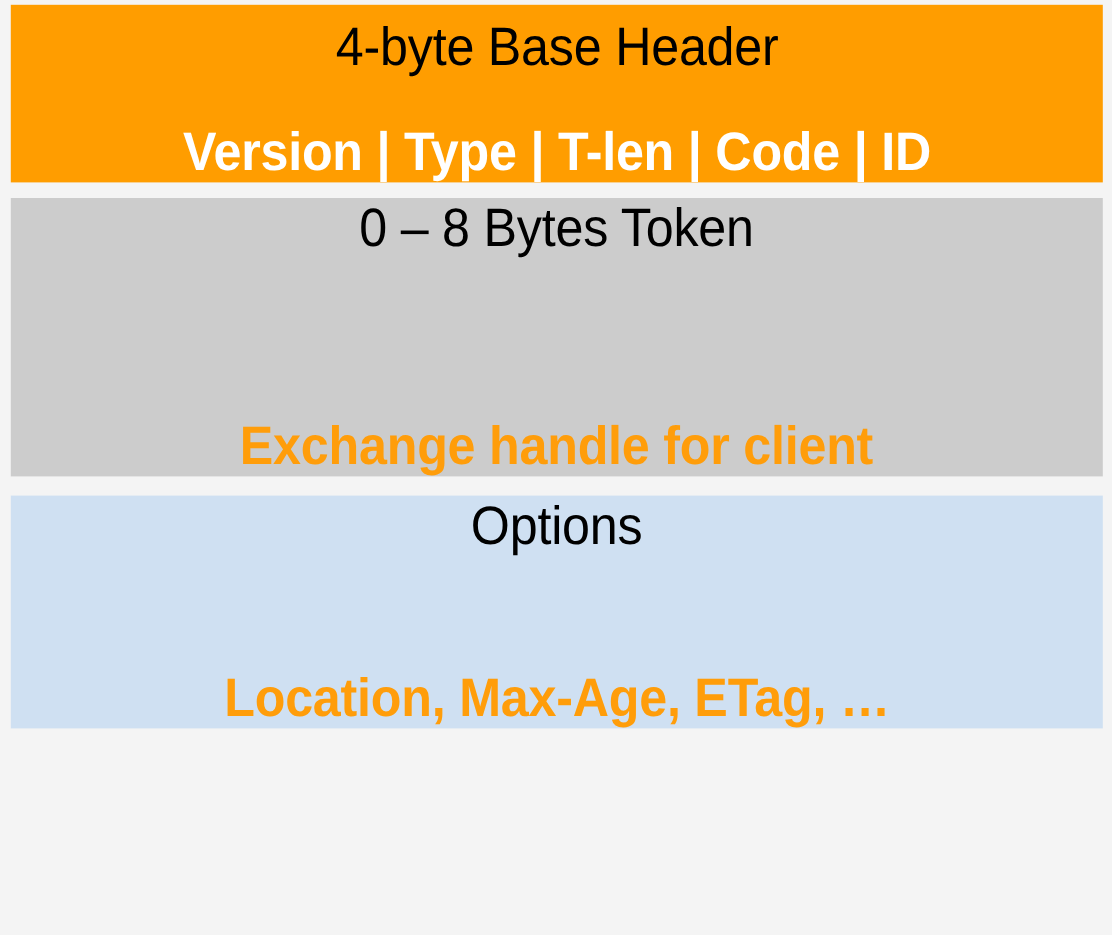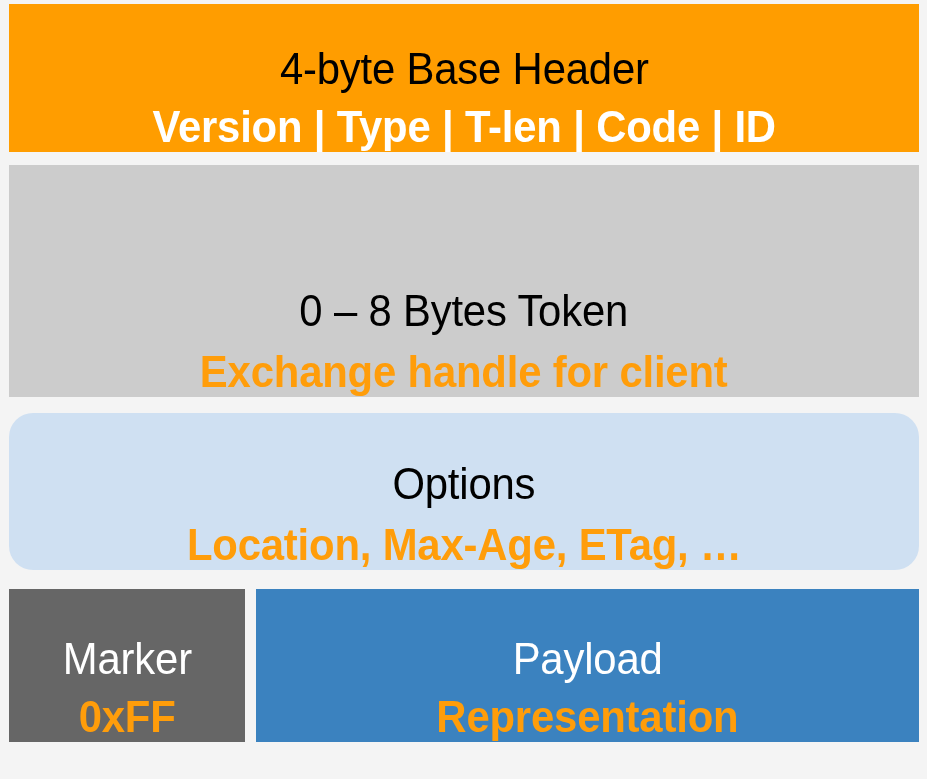--- a/index.html
+++ b/index.html
@@ -22,21 +22,21 @@
     padding: 4px 8px 0 9px;
     display: flex;
     flex-direction: column;
   }
 
   .block {
     box-sizing: border-box;
     display: flex;
     flex-direction: column;
     align-items: center;
-    justify-content: flex-end;
+    justify-content: space-between;
     text-align: center;
     overflow: hidden;
   }
 
   .line {
     display: block;
     line-height: 1.12;
     white-space: nowrap;
     letter-spacing: -0.2px;
   }
@@ -84,23 +84,22 @@
   .block-token .line-sub {
     font-size: 45px;
     color: #ff9d0a;
     margin-top: 10px;
   }
 
   .gap-2 { height: 16px; }
 
   
   .block-options {
-    height: 157px;
+    height: 194px;
     background: #cfe0f2;
-    border-radius: 24px;
   }
   .block-options .line-title {
     font-size: 45px;
     color: #000000;
   }
   .block-options .line-sub {
     font-size: 45px;
     color: #ff9d0a;
     margin-top: 10px;
   }
@@ -164,29 +163,14 @@
 
   <div class="gap-2"></div>
 
   <div class="block block-options">
     <span class="line line-title">Options</span>
     <span class="line line-sub">Location, Max-Age, ETag, …</span>
   </div>
 
   <div class="gap-3"></div>
 
-  <div class="bottom-row">
-
-    <div class="block block-marker">
-      <span class="line line-title">Marker</span>
-      <span class="line line-sub">0xFF</span>
-    </div>
-
-    <div class="row-gap"></div>
-
-    <div class="block block-payload">
-      <span class="line line-title">Payload</span>
-      <span class="line line-sub">Representation</span>
-    </div>
-
-  </div>
 
 </div>
 
 </body></html>

